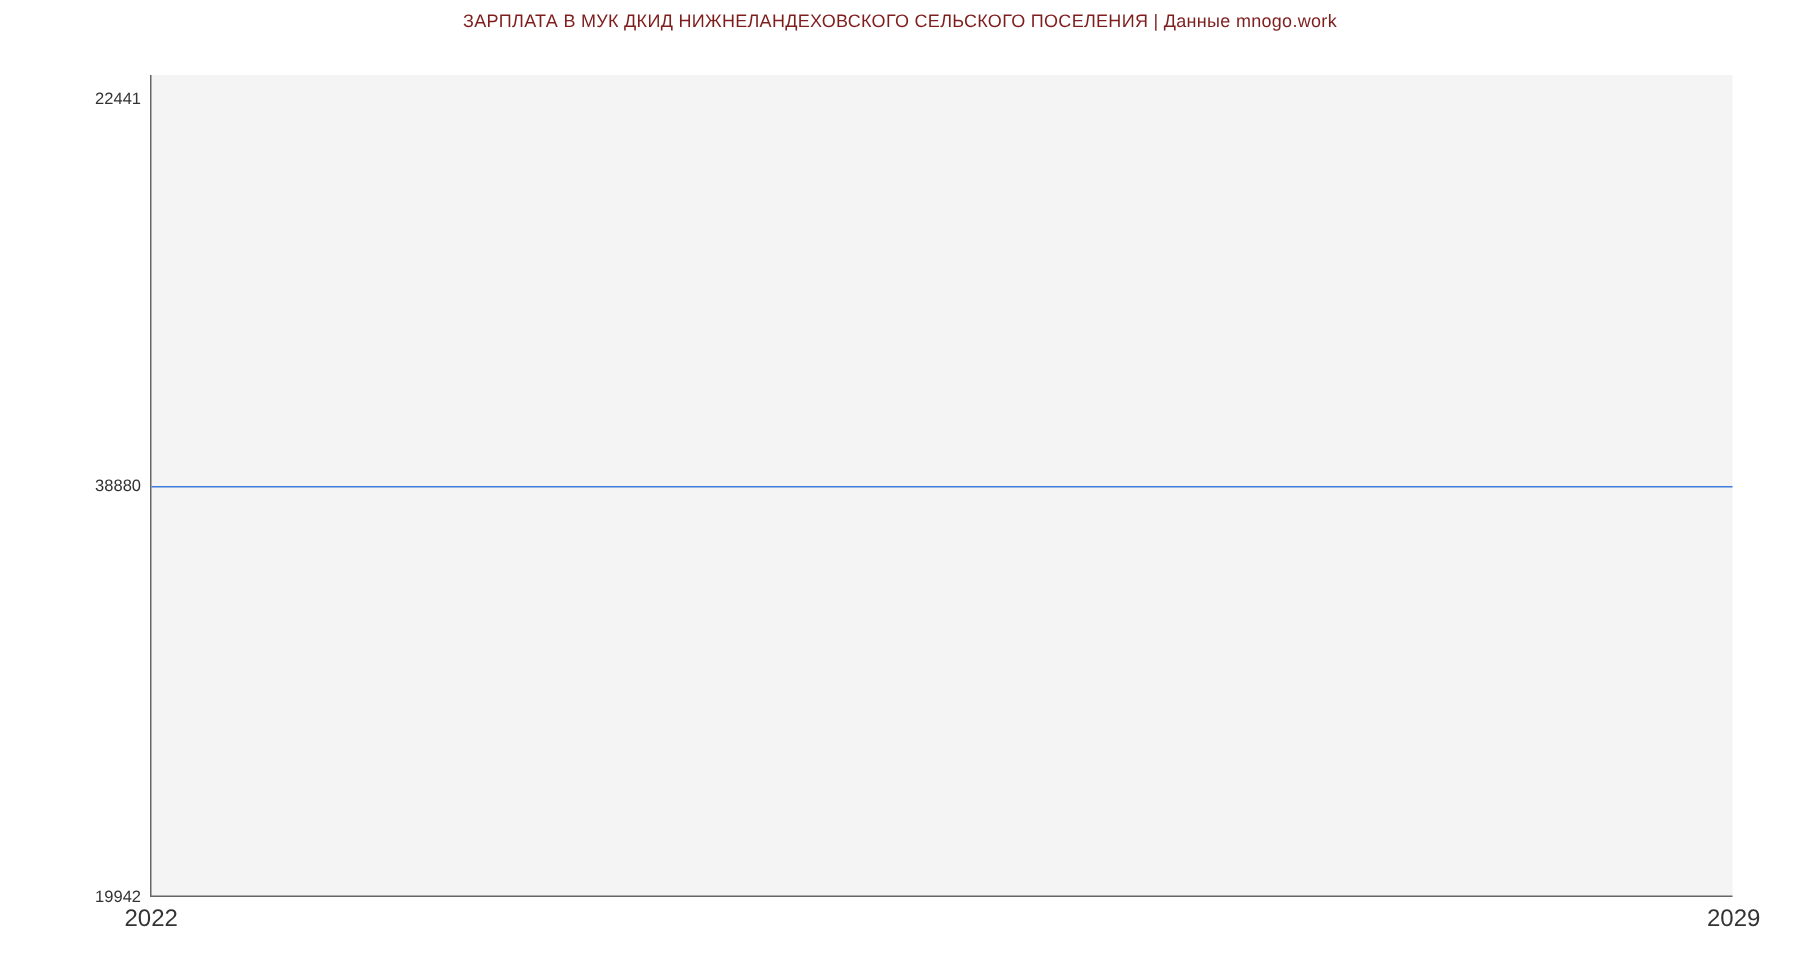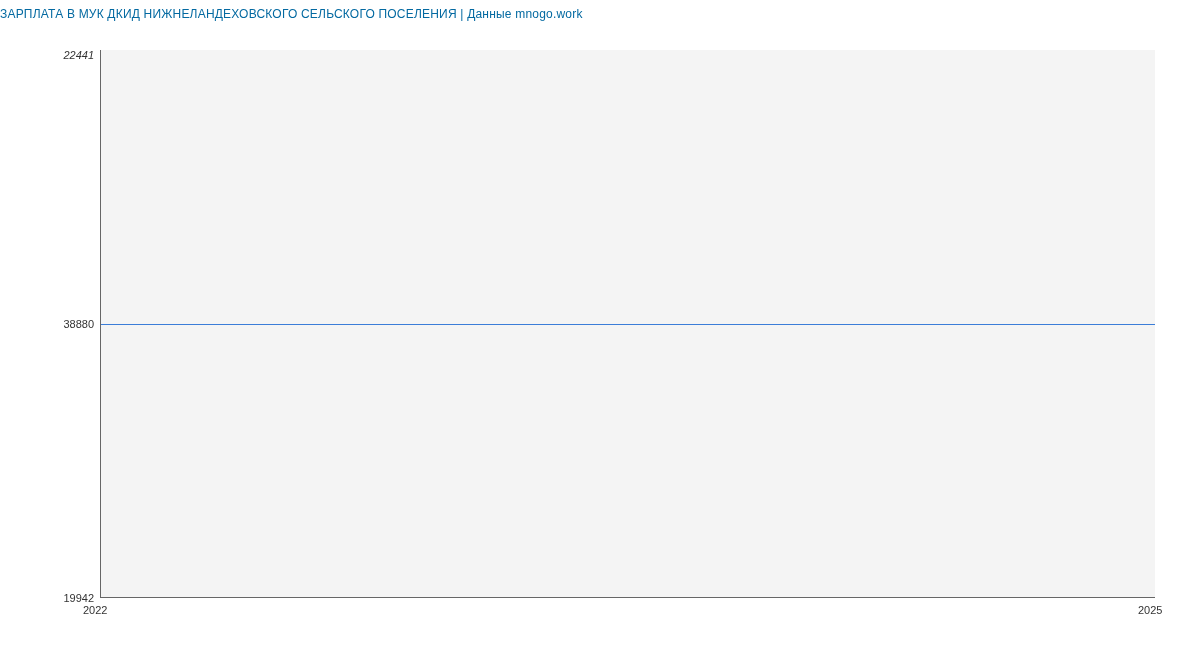--- a/index.html
+++ b/index.html
@@ -8,23 +8,23 @@
       height: 650px;
       font-family: Verdana, Geneva, sans-serif;
       background: #fff;
       position: relative;
     }
     .chart-title {
       position: absolute;
       top: 7px;
       left: 0;
       width: 100%;
-      text-align: left;
+      text-align: center;
       font-size: 12px;
-      color: #0369a1;
+      color: #7f1d1d;
       letter-spacing: 0.2px;
     }
     .plot-area {
       position: absolute;
       top: 50px;
       left: 100px;
       width: 1055px;
       height: 548px;
       background: #f4f4f4;
       border-left: 1px solid #666;
@@ -40,31 +40,31 @@
     .y-tick {
       position: absolute;
       right: 1106px;
       font-size: 11px;
       color: #333;
       transform: translateY(-50%);
     }
     .x-tick {
       position: absolute;
       top: 604px;
-      font-size: 11px;
+      font-size: 16px;
       color: #333;
     }
   </style>
 </head>
 <body>
 
 <div class="chart-title">ЗАРПЛАТА В МУК ДКИД НИЖНЕЛАНДЕХОВСКОГО СЕЛЬСКОГО ПОСЕЛЕНИЯ | Данные mnogo.work</div>
 
 <div class="plot-area">
   <div class="data-line" id="series-line" style="top: 274px;"></div>
 </div>
 
-<div class="y-tick" style="top:55px;font-style:italic;">22441</div>
+<div class="y-tick" style="top:66px;">22441</div>
 <div class="y-tick" style="top:324px;">38880</div>
 <div class="y-tick" style="top:598px;">19942</div>
 
 <div class="x-tick" style="left:83px;">2022</div>
-<div class="x-tick" style="left:1138px;">2025</div>
+<div class="x-tick" style="left:1138px;">2029</div>
 
 </body></html>

